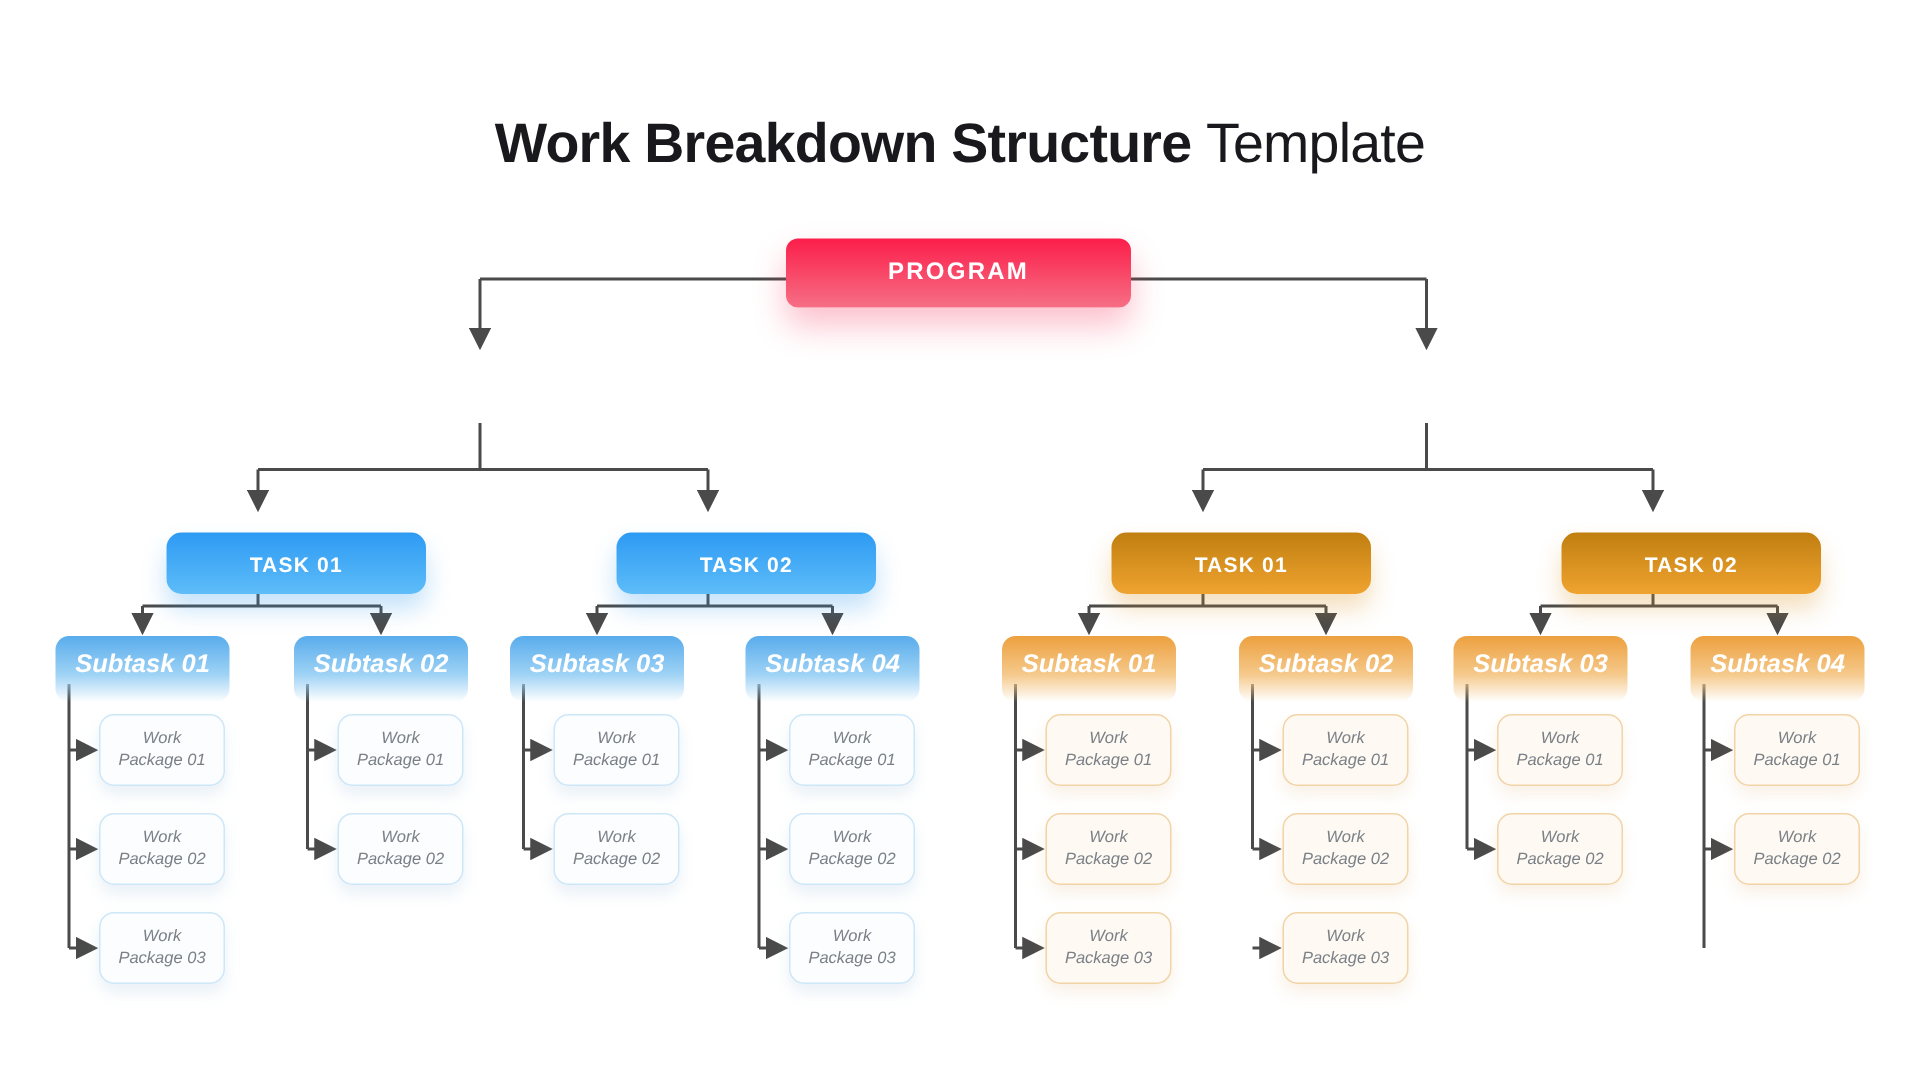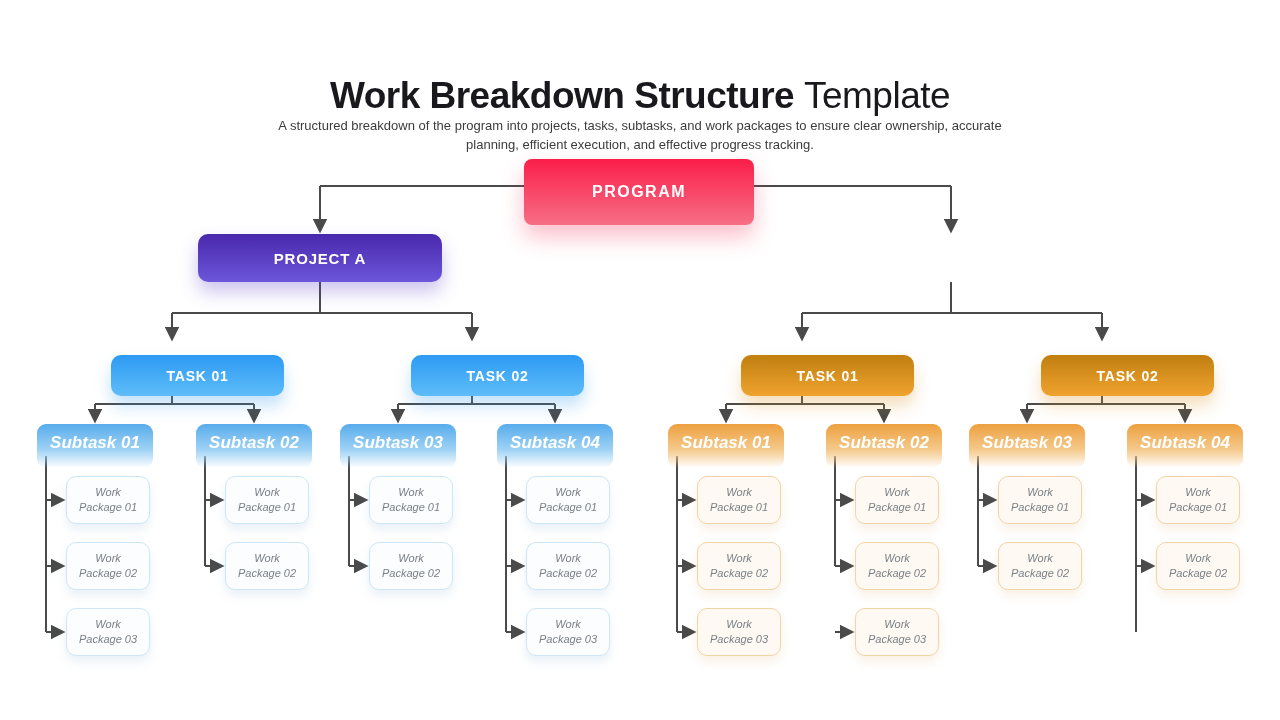--- a/index.html
+++ b/index.html
@@ -10,21 +10,21 @@
          font-size:37px;color:#19191d;letter-spacing:-0.5px;}
   .title .bold{font-weight:800;}
   .title .light{font-weight:400;}
   .subtitle{position:absolute;top:104px;left:50%;transform:translateX(-50%);
             width:760px;text-align:center;font-size:13px;line-height:1.45;color:#3c3c3c;}
   
   svg.wires{position:absolute;left:0;top:0;z-index:0;}
   
   .box{position:absolute;display:flex;align-items:center;justify-content:center;
        color:#fff;font-weight:700;z-index:1;box-sizing:border-box;}
-  .program{left:524px;top:159px;width:230px;height:66px;border-radius:8px;
+  .program{left:524px;top:159px;width:230px;height:46px;border-radius:8px;
            background:linear-gradient(180deg,#fb1e4a,#f66f85);
            font-size:16px;letter-spacing:1.5px;
            box-shadow:0 12px 22px rgba(247,60,96,.32);}
   .project{top:234px;width:244px;height:48px;border-radius:10px;
            background:linear-gradient(180deg,#4928ac,#6c56da);
            font-size:15px;letter-spacing:.8px;
            box-shadow:0 10px 18px rgba(90,60,200,.30);}
   .task{top:355px;width:173px;height:41px;border-radius:10px;
         font-size:14px;letter-spacing:.8px;margin-left:38px;}
   .task.blue{background:linear-gradient(180deg,#2d9af3,#5ebdf9);
@@ -99,25 +99,23 @@
       <path d="M978 566 H993" marker-end="url(#ah)"></path>
       <path d="M1136 500 H1151" marker-end="url(#ah)"></path>
       <path d="M1136 566 H1151" marker-end="url(#ah)"></path>
     </g>
   </svg>
 
   <h1 class="title">
     <span class="bold">Work Breakdown Structure</span>
     <span class="light">Template</span>
   </h1>
-  <p class="subtitle">A structured breakdown of the program into projects, tasks, subtasks, and work packages to ensure clear ownership, accurate planning, efficient execution, and effective progress tracking.</p>
 
   <div class="box program">PROGRAM</div>
 
-  <div class="box project" style="left:198px">PROJECT A</div>
 
   <div class="box task blue" style="left:73px">TASK 01</div>
   <div class="box task blue" style="left:373px">TASK 02</div>
   <div class="box task orange" style="left:703px">TASK 01</div>
   <div class="box task orange" style="left:1003px">TASK 02</div>
 
   <div class="box subtask blue" style="left:37px">Subtask 01</div>
   <div class="box subtask blue" style="left:196px">Subtask 02</div>
   <div class="box subtask blue" style="left:340px">Subtask 03</div>
   <div class="box subtask blue" style="left:497px">Subtask 04</div>

